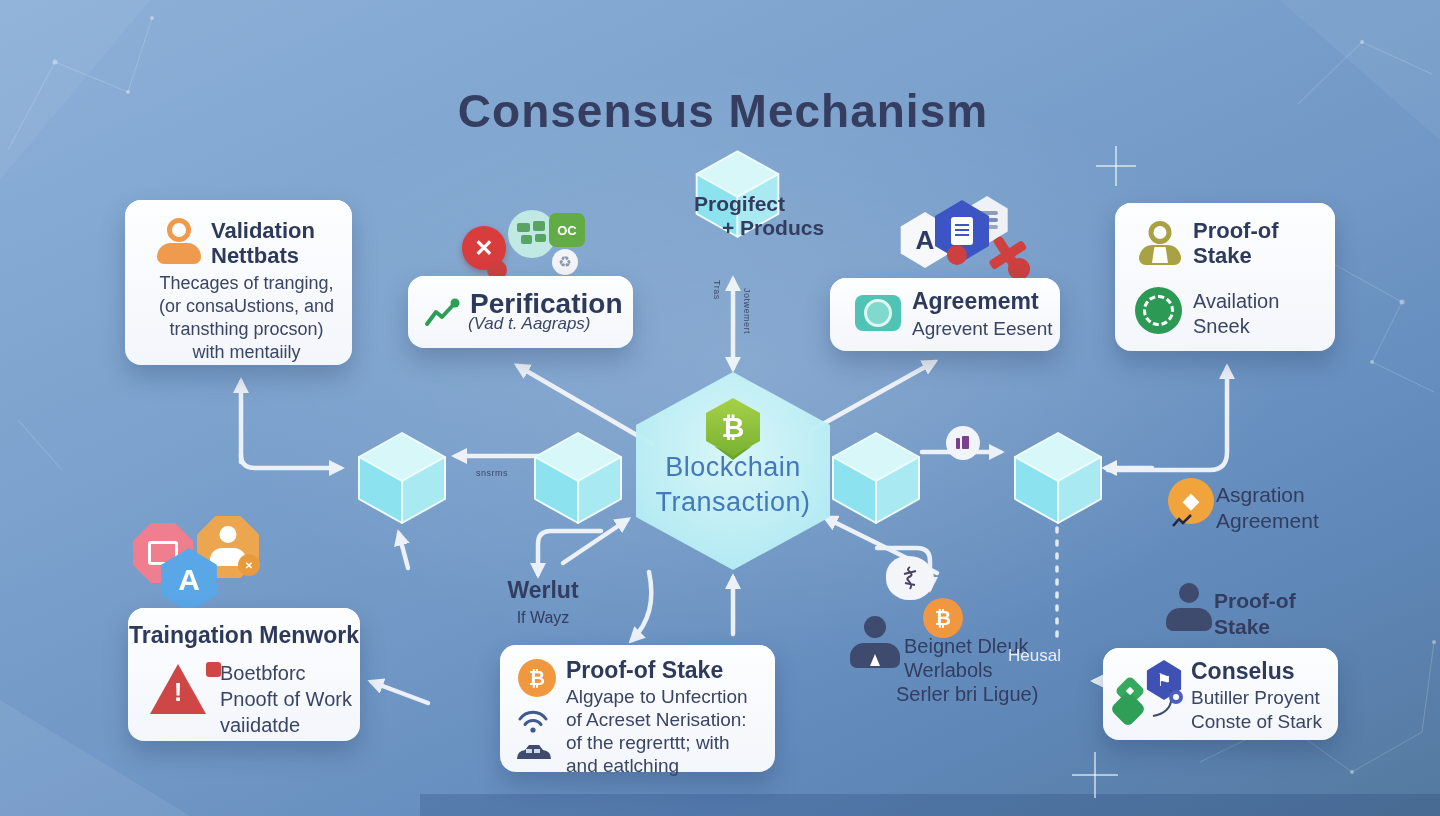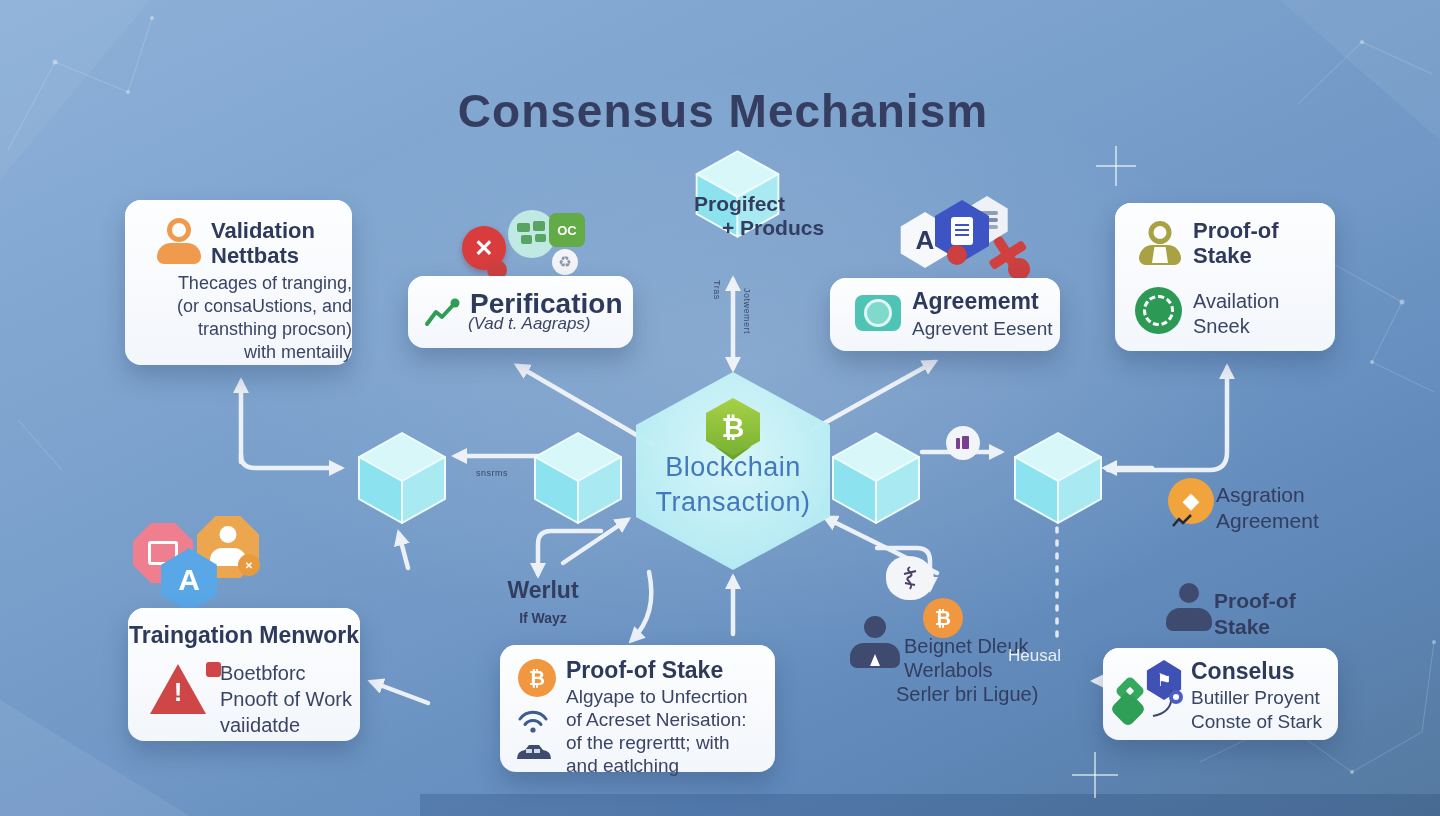--- a/index.html
+++ b/index.html
@@ -152,21 +152,21 @@
   <div class="hexline" style="left:603px;top:452px">Blockchain</div>
   <div class="hexline" style="left:603px;top:487px">Transaction)</div>
 
   <div class="card" style="left:125px;top:200px;width:227px;height:165px">
     <div class="person" style="left:32px;top:18px;width:44px;height:46px;--pc:#f09a4d">
       <i class="ph" style="width:14px;height:14px;border:5px solid #f09a4d"></i>
       <i class="pb" style="height:21px;background:#f09a4d"></i>
     </div>
     <div class="abs ctitle" style="left:86px;top:18px;font-size:22px">Validation</div>
     <div class="abs ctitle" style="left:86px;top:43px;font-size:22px">Nettbats</div>
-    <div class="abs body-text" style="left:0;top:72px;width:100%;text-align:right;font-size:18px;line-height:23px">
+    <div class="abs body-text" style="left:8px;top:72px;width:100%;text-align:center;font-size:18px;line-height:23px">
       <div>Thecages of tranging,</div>
       <div>(or consaUstions, and</div>
       <div>transthing procson)</div>
       <div>with mentaiily</div>
     </div>
   </div>
 
   <div class="abs cfly" style="left:508px;top:210px;width:48px;height:48px;border-radius:50%;background:#bfe9e2">
     <svg width="34" height="30">
         <g fill="#57a463">
@@ -263,21 +263,21 @@
     <i class="ph" style="width:20px;height:20px;background:#3e4a6e"></i>
     <i class="pb" style="height:23px;background:#3e4a6e"></i>
   </div>
   <div class="abs navy" style="left:1214px;top:588px;font-size:21px;line-height:26px;font-weight:600">
     <div>Proof-of</div>
     <div>Stake</div>
   </div>
 
   <div class="abs navy" style="left:478px;top:576px;width:130px;text-align:center;font-size:23px;line-height:28px;font-weight:600">
     <div>Werlut</div>
-    <div style="font-weight:700;font-size:14px">If Wayz</div>
+    <div style="font-weight:400;font-size:16px">If Wayz</div>
   </div>
 
   <div class="abs cfly" style="left:886px;top:556px;width:48px;height:44px;border-radius:46% 54% 50% 50%;background:#f3f5f8">
     <svg width="22" height="26">
         <path d="M11 2 C4 6,18 8,10 12 C4 15,16 17,11 24 M5 9 L17 6 M6 18 L16 20" stroke="#4a3f66" stroke-width="2" fill="none"></path>
       </svg>
   </div>
   <div class="abs cfly" style="left:923px;top:598px;width:40px;height:40px;border-radius:50%;background:#f0973f;color:#fff;font-size:20px;font-weight:bold">
     <span>₿</span>
   </div>

